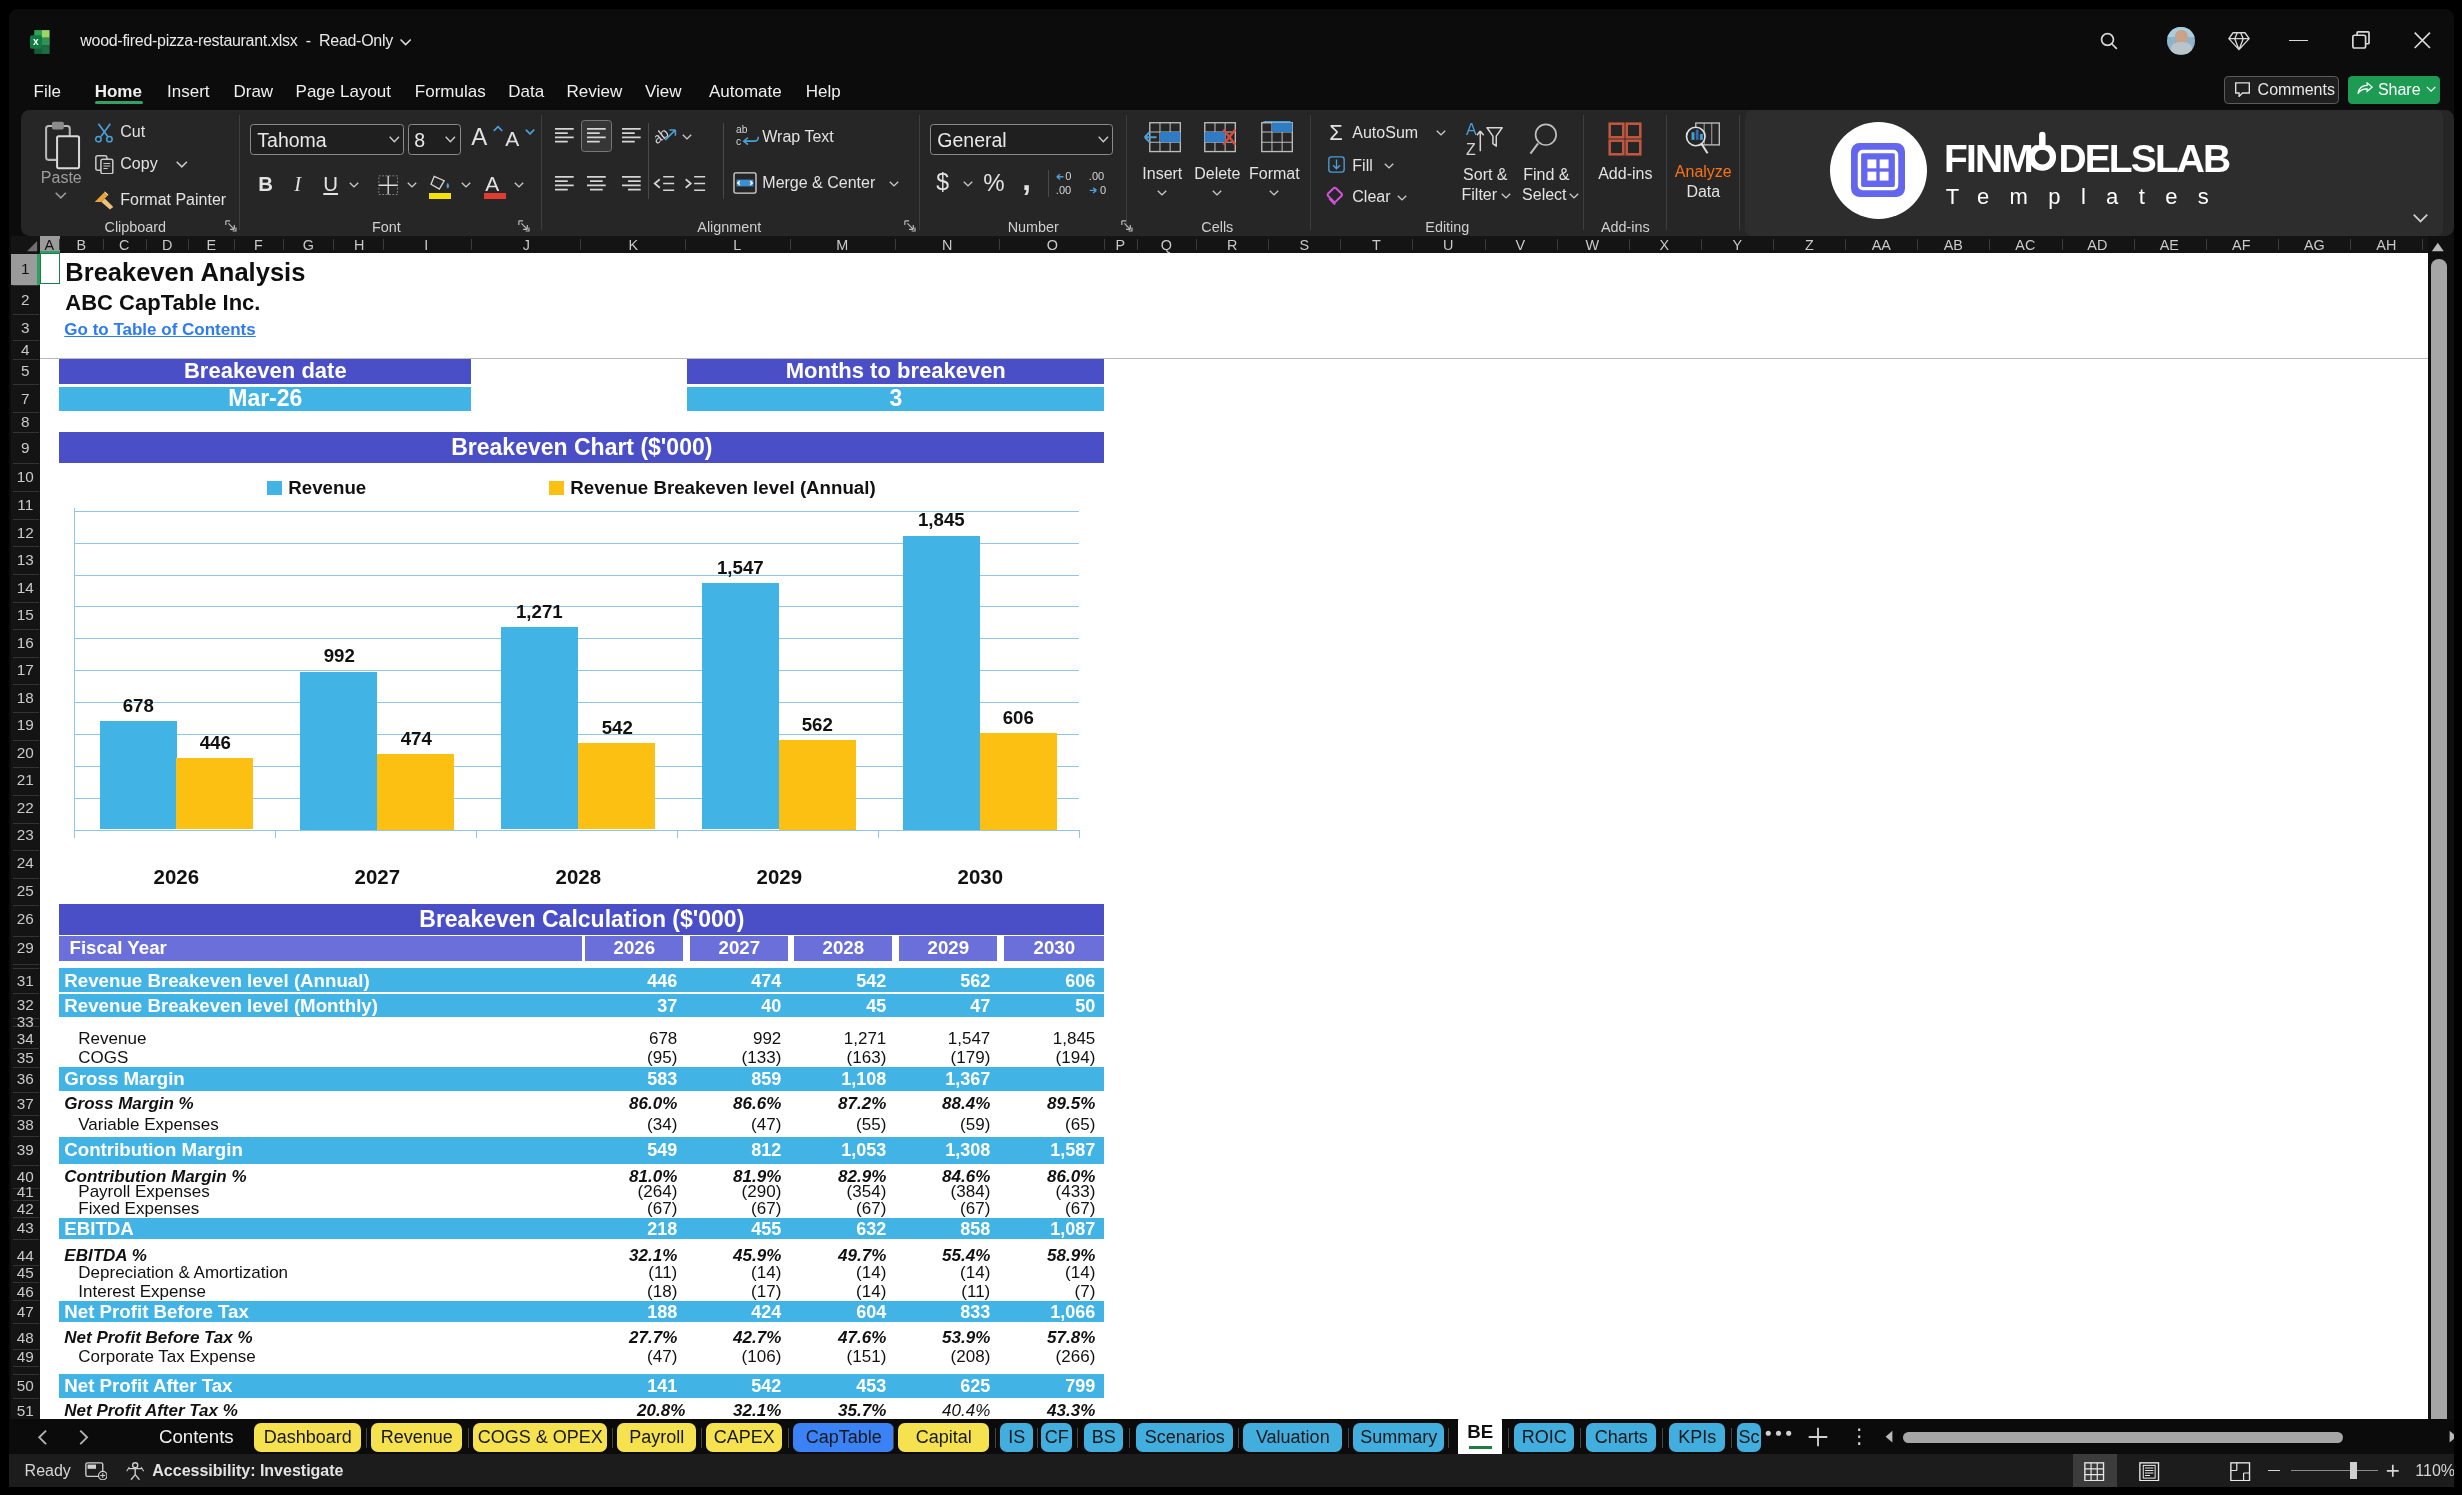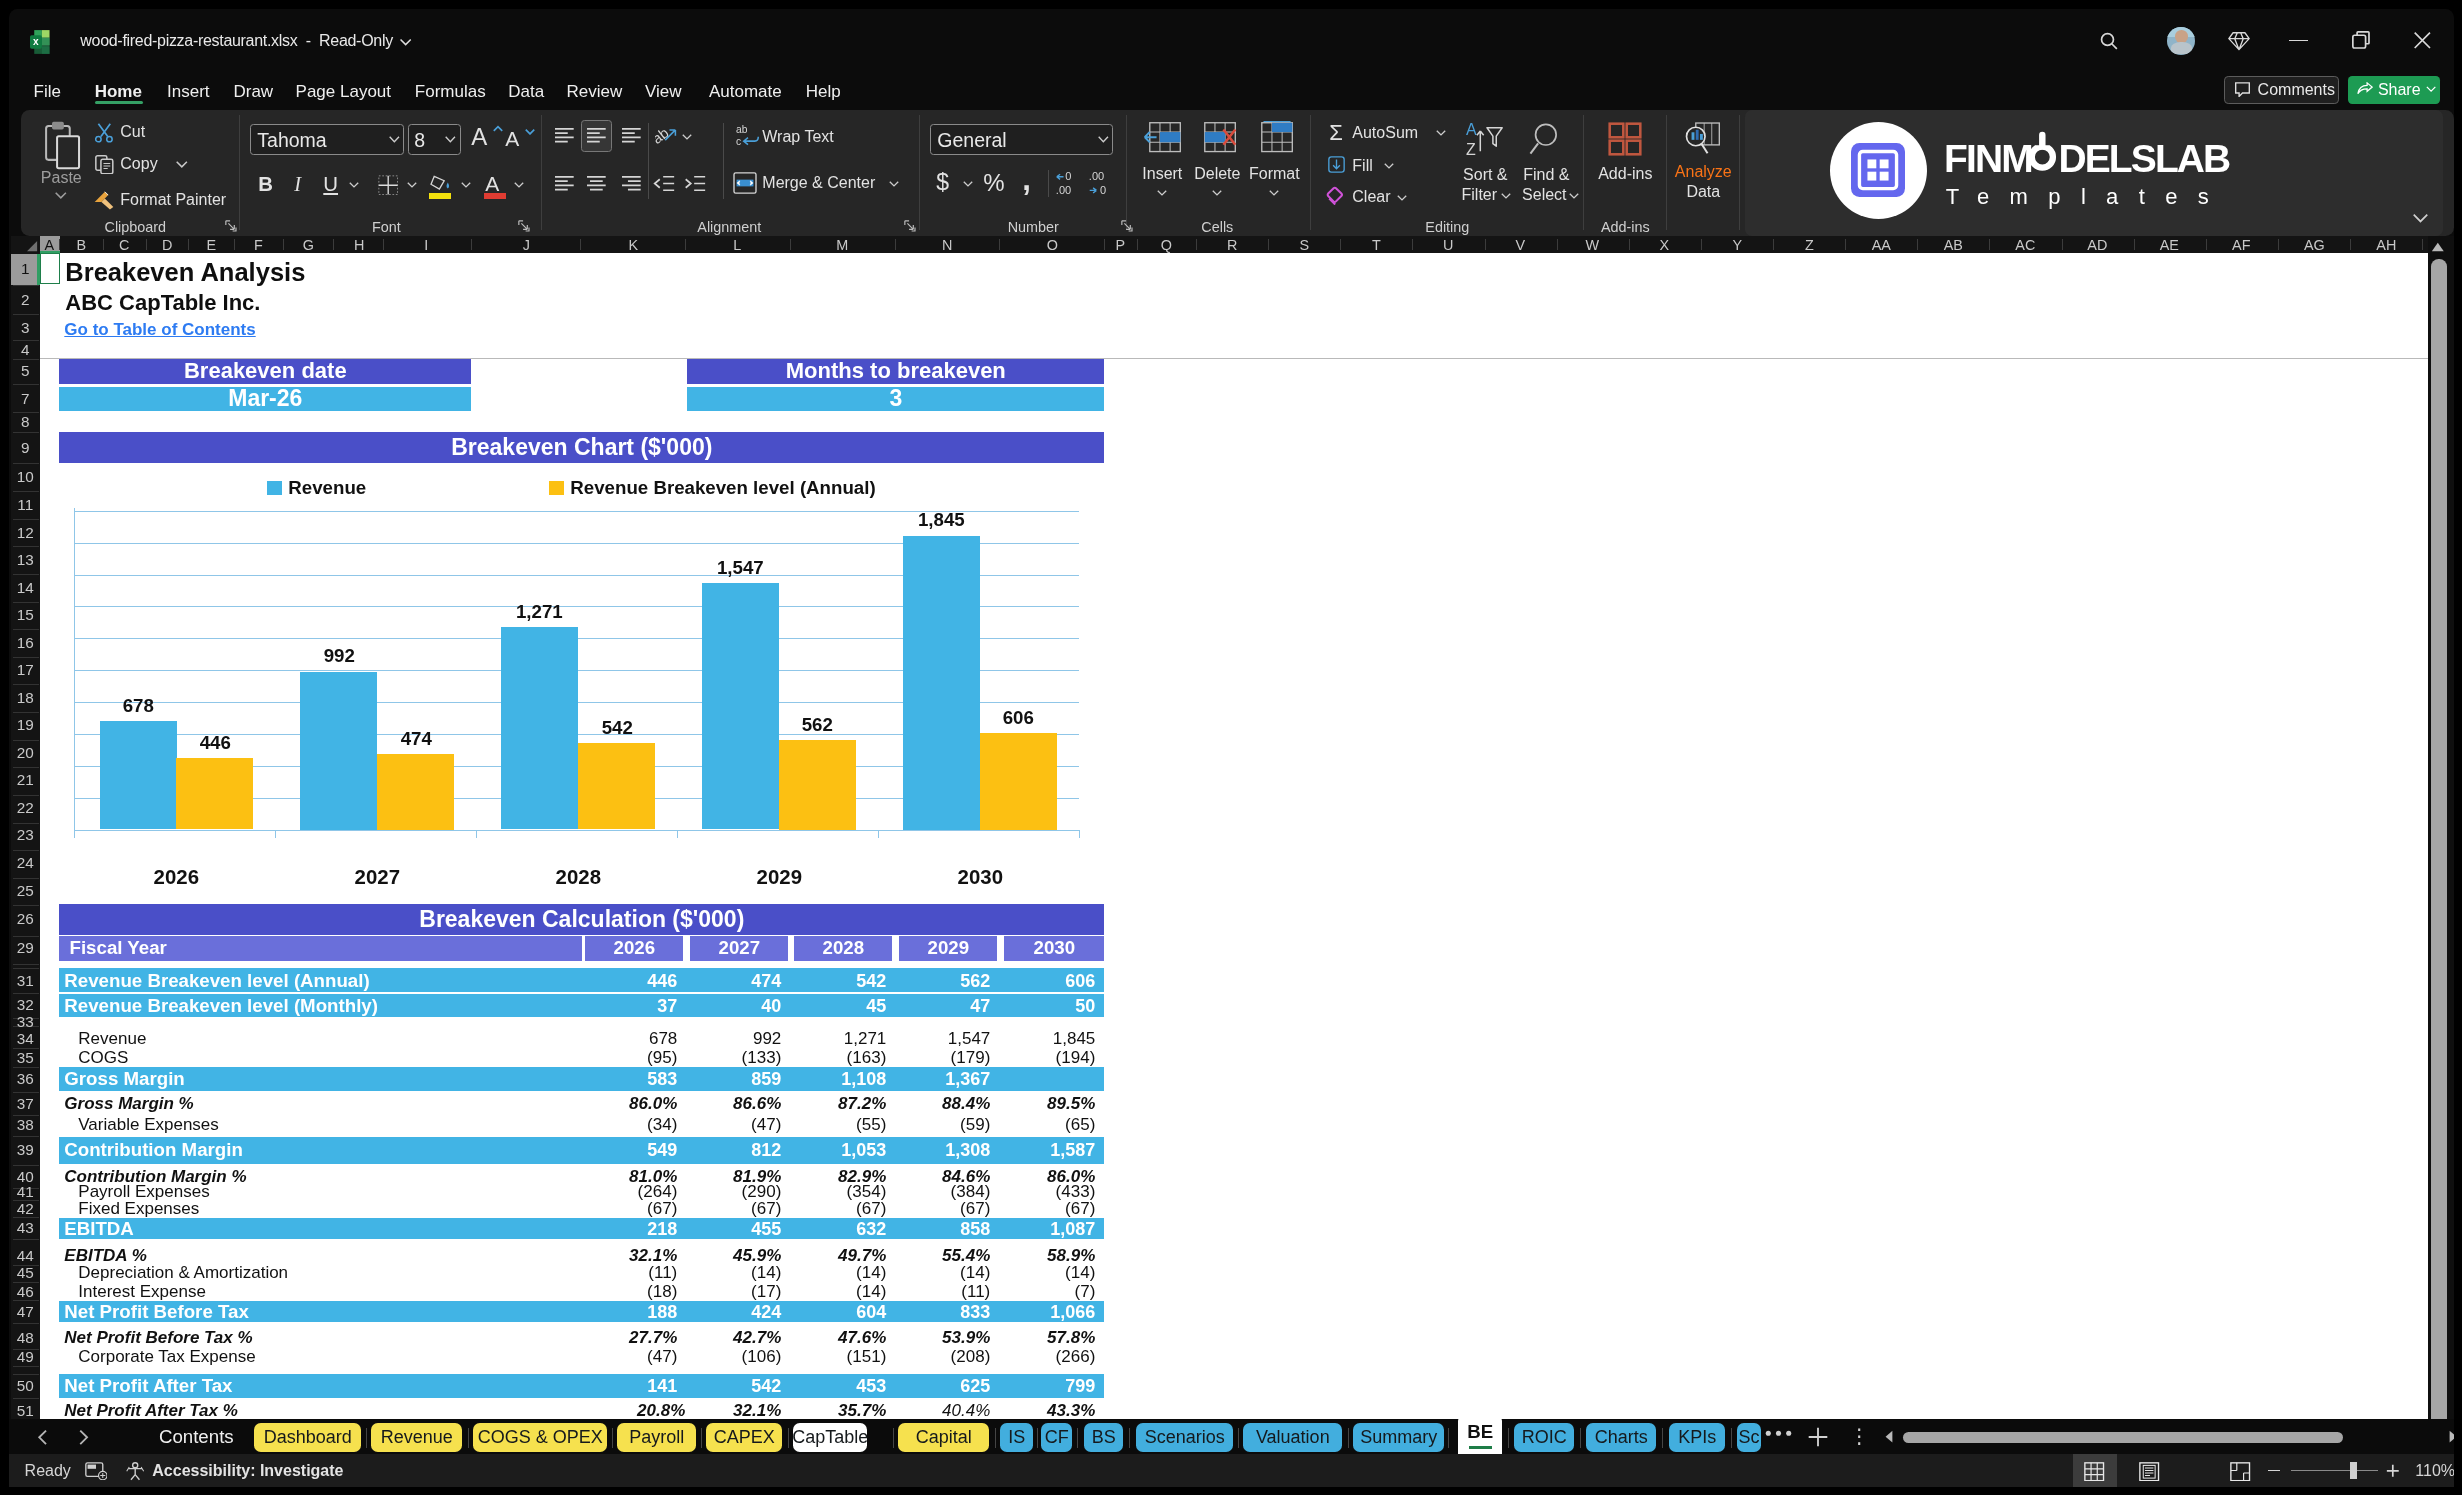--- a/index.html
+++ b/index.html
@@ -784,21 +784,21 @@
     </svg>
 <svg class="abs" style="left:67px;top:1419px" width="15.3" height="18.7" viewBox="0 0 18 22">
       <path d="M5 3 L13 11 L5 19" stroke="#b5b5b5" stroke-width="2.2" fill="none"></path>
     </svg>
 <div class="txt" style="left:187px;top:1428px;font-size:18.7px;color:#f0f0f0;transform:translate(-50%,-50%);">Contents</div>
 <div class="abs ctr" style="left:245px;top:1414px;width:107px;height:29px;background:#f6e14e;border-radius:6.8px;color:#15191c;font-size:18px;">Dashboard</div>
 <div class="abs ctr" style="left:362px;top:1414px;width:91px;height:29px;background:#f6e14e;border-radius:6.8px;color:#15191c;font-size:18px;">Revenue</div>
 <div class="abs ctr" style="left:464px;top:1414px;width:134px;height:29px;background:#f6e14e;border-radius:6.8px;color:#15191c;font-size:18px;">COGS &amp; OPEX</div>
 <div class="abs ctr" style="left:608px;top:1414px;width:79px;height:29px;background:#f6e14e;border-radius:6.8px;color:#15191c;font-size:18px;">Payroll</div>
 <div class="abs ctr" style="left:697px;top:1414px;width:76px;height:29px;background:#f6e14e;border-radius:6.8px;color:#15191c;font-size:18px;">CAPEX</div>
-<div class="abs ctr" style="left:784px;top:1414px;width:74px;height:29px;background:#ffffff;border-radius:6.8px;color:#15191c;font-size:18px;">CapTable</div>
+<div class="abs ctr" style="left:784px;top:1414px;width:101px;height:29px;background:#3b82f6;border-radius:6.8px;color:#15191c;font-size:18px;">CapTable</div>
 <div class="abs ctr" style="left:889px;top:1414px;width:91px;height:29px;background:#f6e14e;border-radius:6.8px;color:#15191c;font-size:18px;">Capital</div>
 <div class="abs ctr" style="left:991px;top:1414px;width:33px;height:29px;background:#42aede;border-radius:6.8px;color:#15191c;font-size:18px;">IS</div>
 <div class="abs ctr" style="left:1032px;top:1414px;width:31px;height:29px;background:#42aede;border-radius:6.8px;color:#15191c;font-size:18px;">CF</div>
 <div class="abs ctr" style="left:1075px;top:1414px;width:39px;height:29px;background:#42aede;border-radius:6.8px;color:#15191c;font-size:18px;">BS</div>
 <div class="abs ctr" style="left:1127px;top:1414px;width:97px;height:29px;background:#42aede;border-radius:6.8px;color:#15191c;font-size:18px;">Scenarios</div>
 <div class="abs ctr" style="left:1234px;top:1414px;width:99px;height:29px;background:#42aede;border-radius:6.8px;color:#15191c;font-size:18px;">Valuation</div>
 <div class="abs ctr" style="left:1344px;top:1414px;width:91px;height:29px;background:#42aede;border-radius:6.8px;color:#15191c;font-size:18px;">Summary</div>
 <div class="abs ctr" style="left:1505px;top:1414px;width:60px;height:29px;background:#42aede;border-radius:6.8px;color:#15191c;font-size:18px;">ROIC</div>
 <div class="abs ctr" style="left:1577px;top:1414px;width:70px;height:29px;background:#42aede;border-radius:6.8px;color:#15191c;font-size:18px;">Charts</div>
 <div class="abs ctr" style="left:1660px;top:1414px;width:56px;height:29px;background:#42aede;border-radius:6.8px;color:#15191c;font-size:18px;">KPIs</div>

